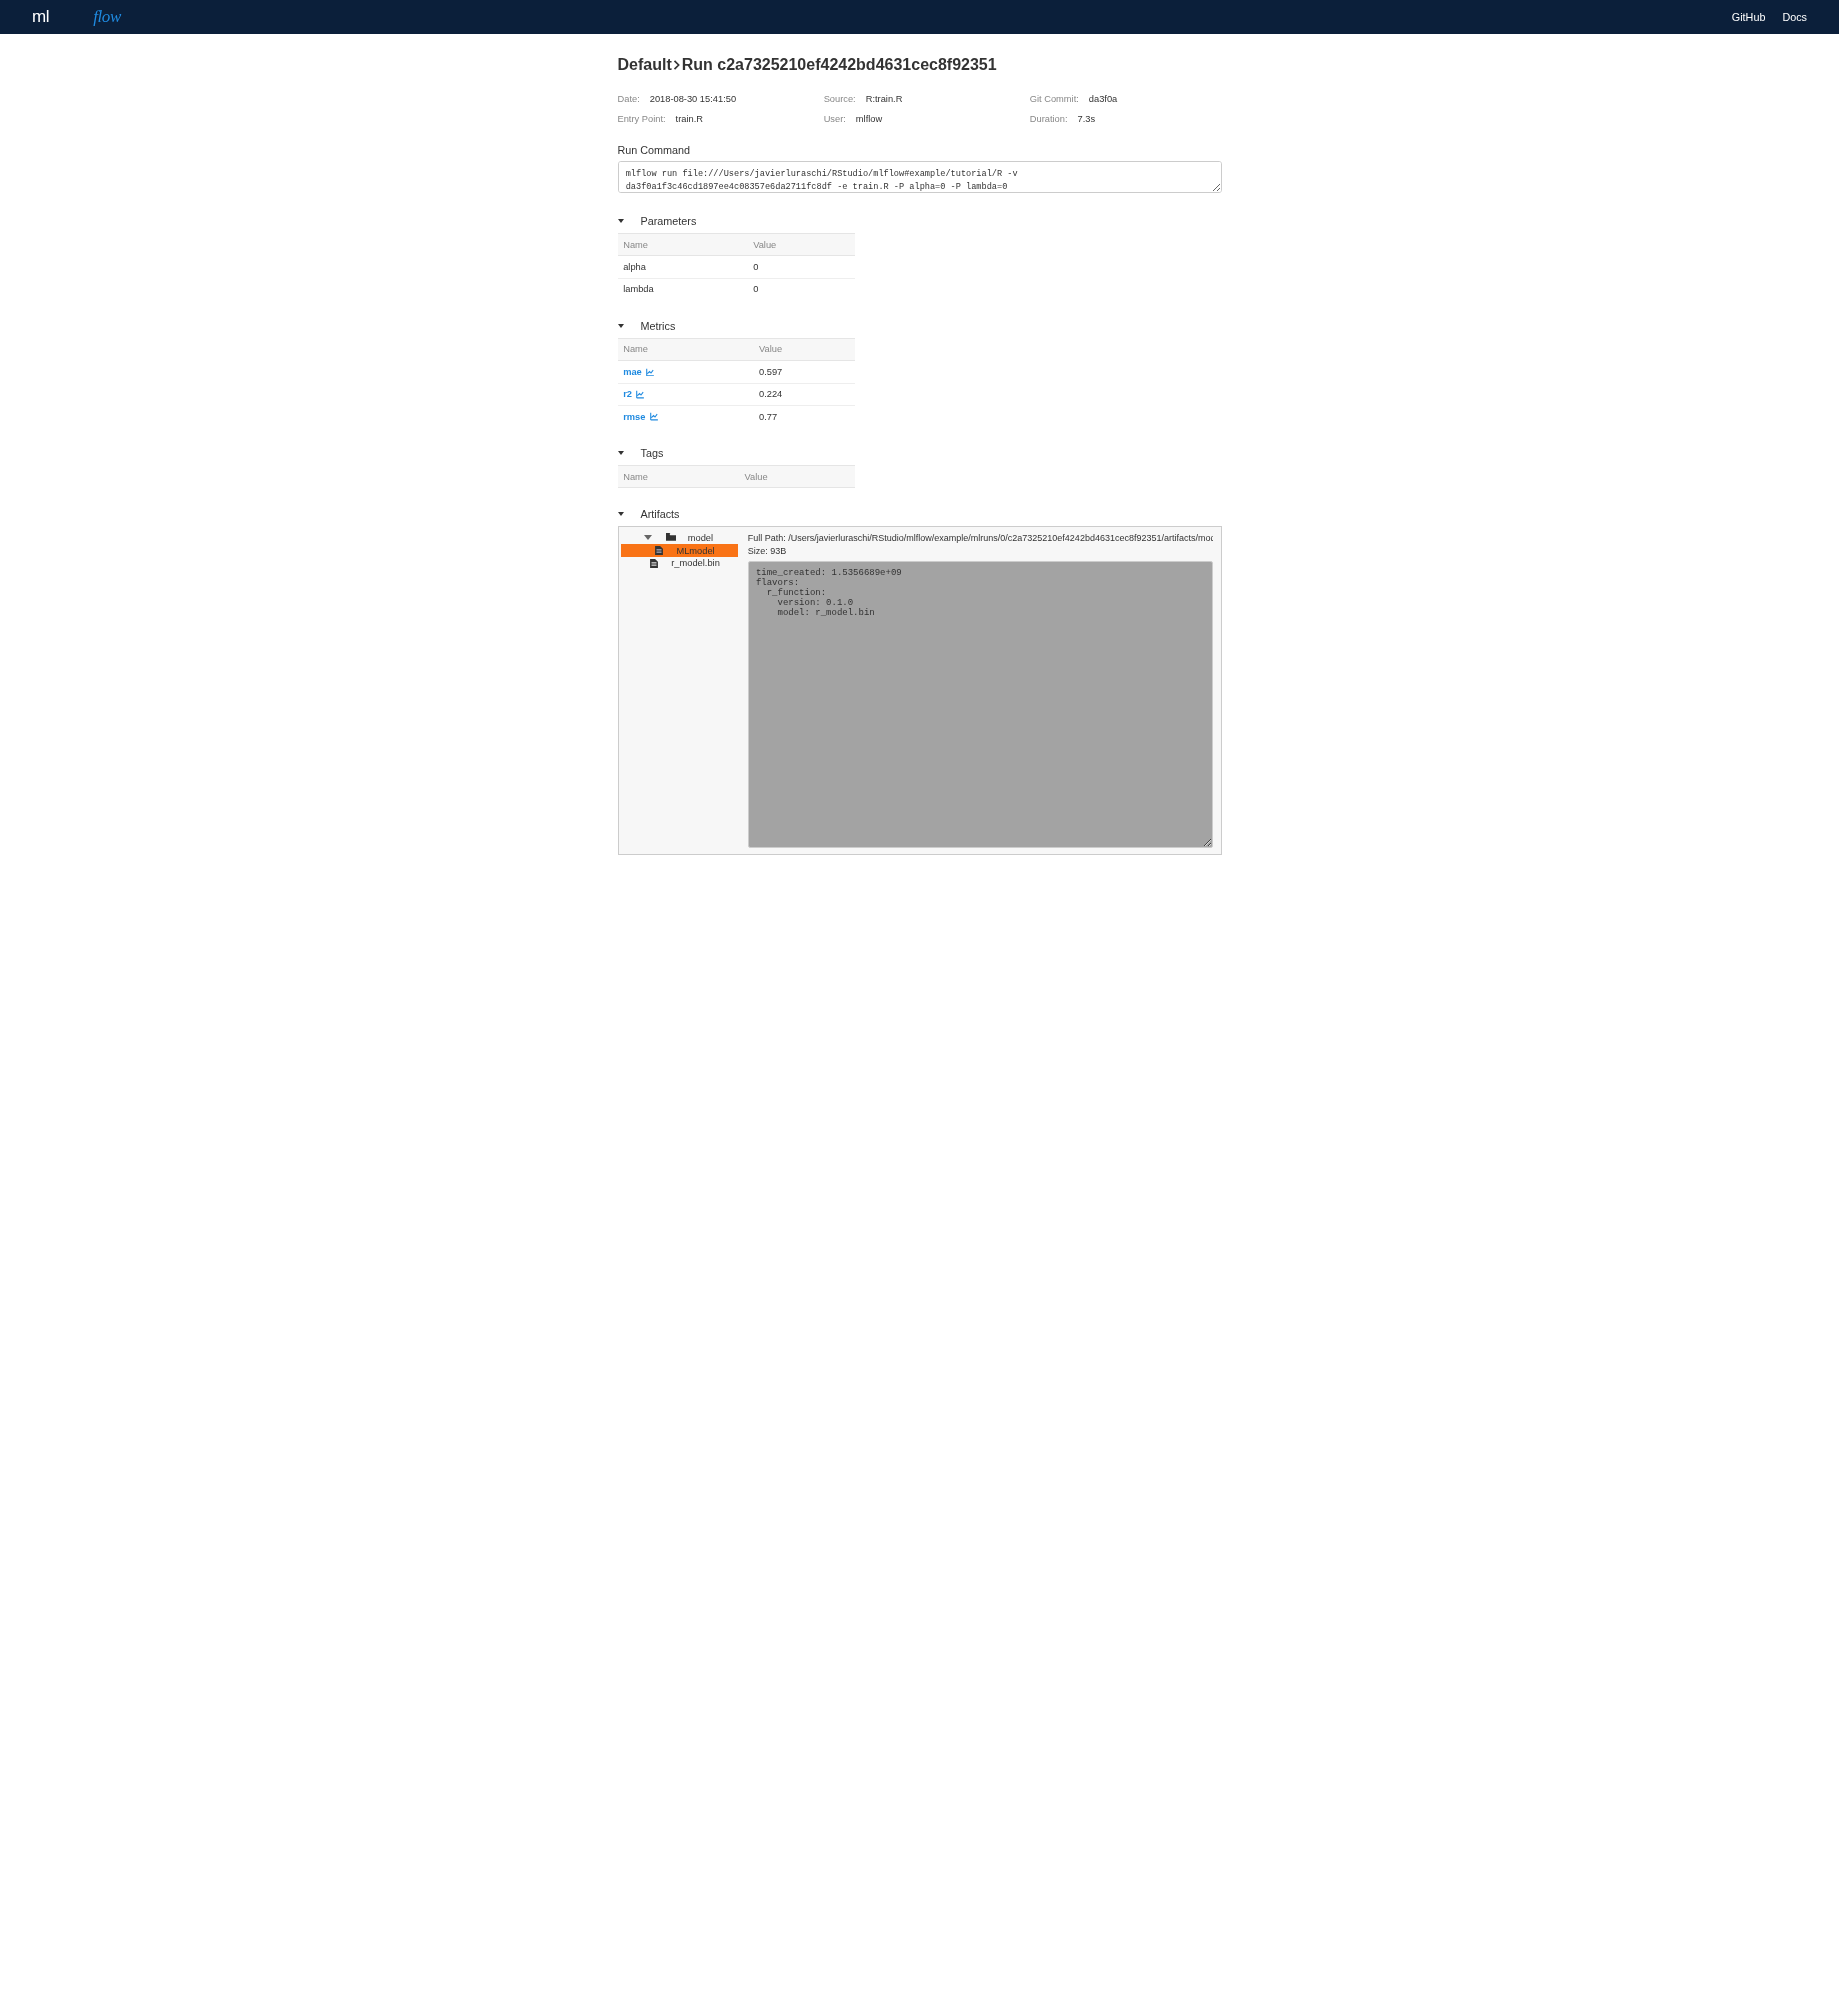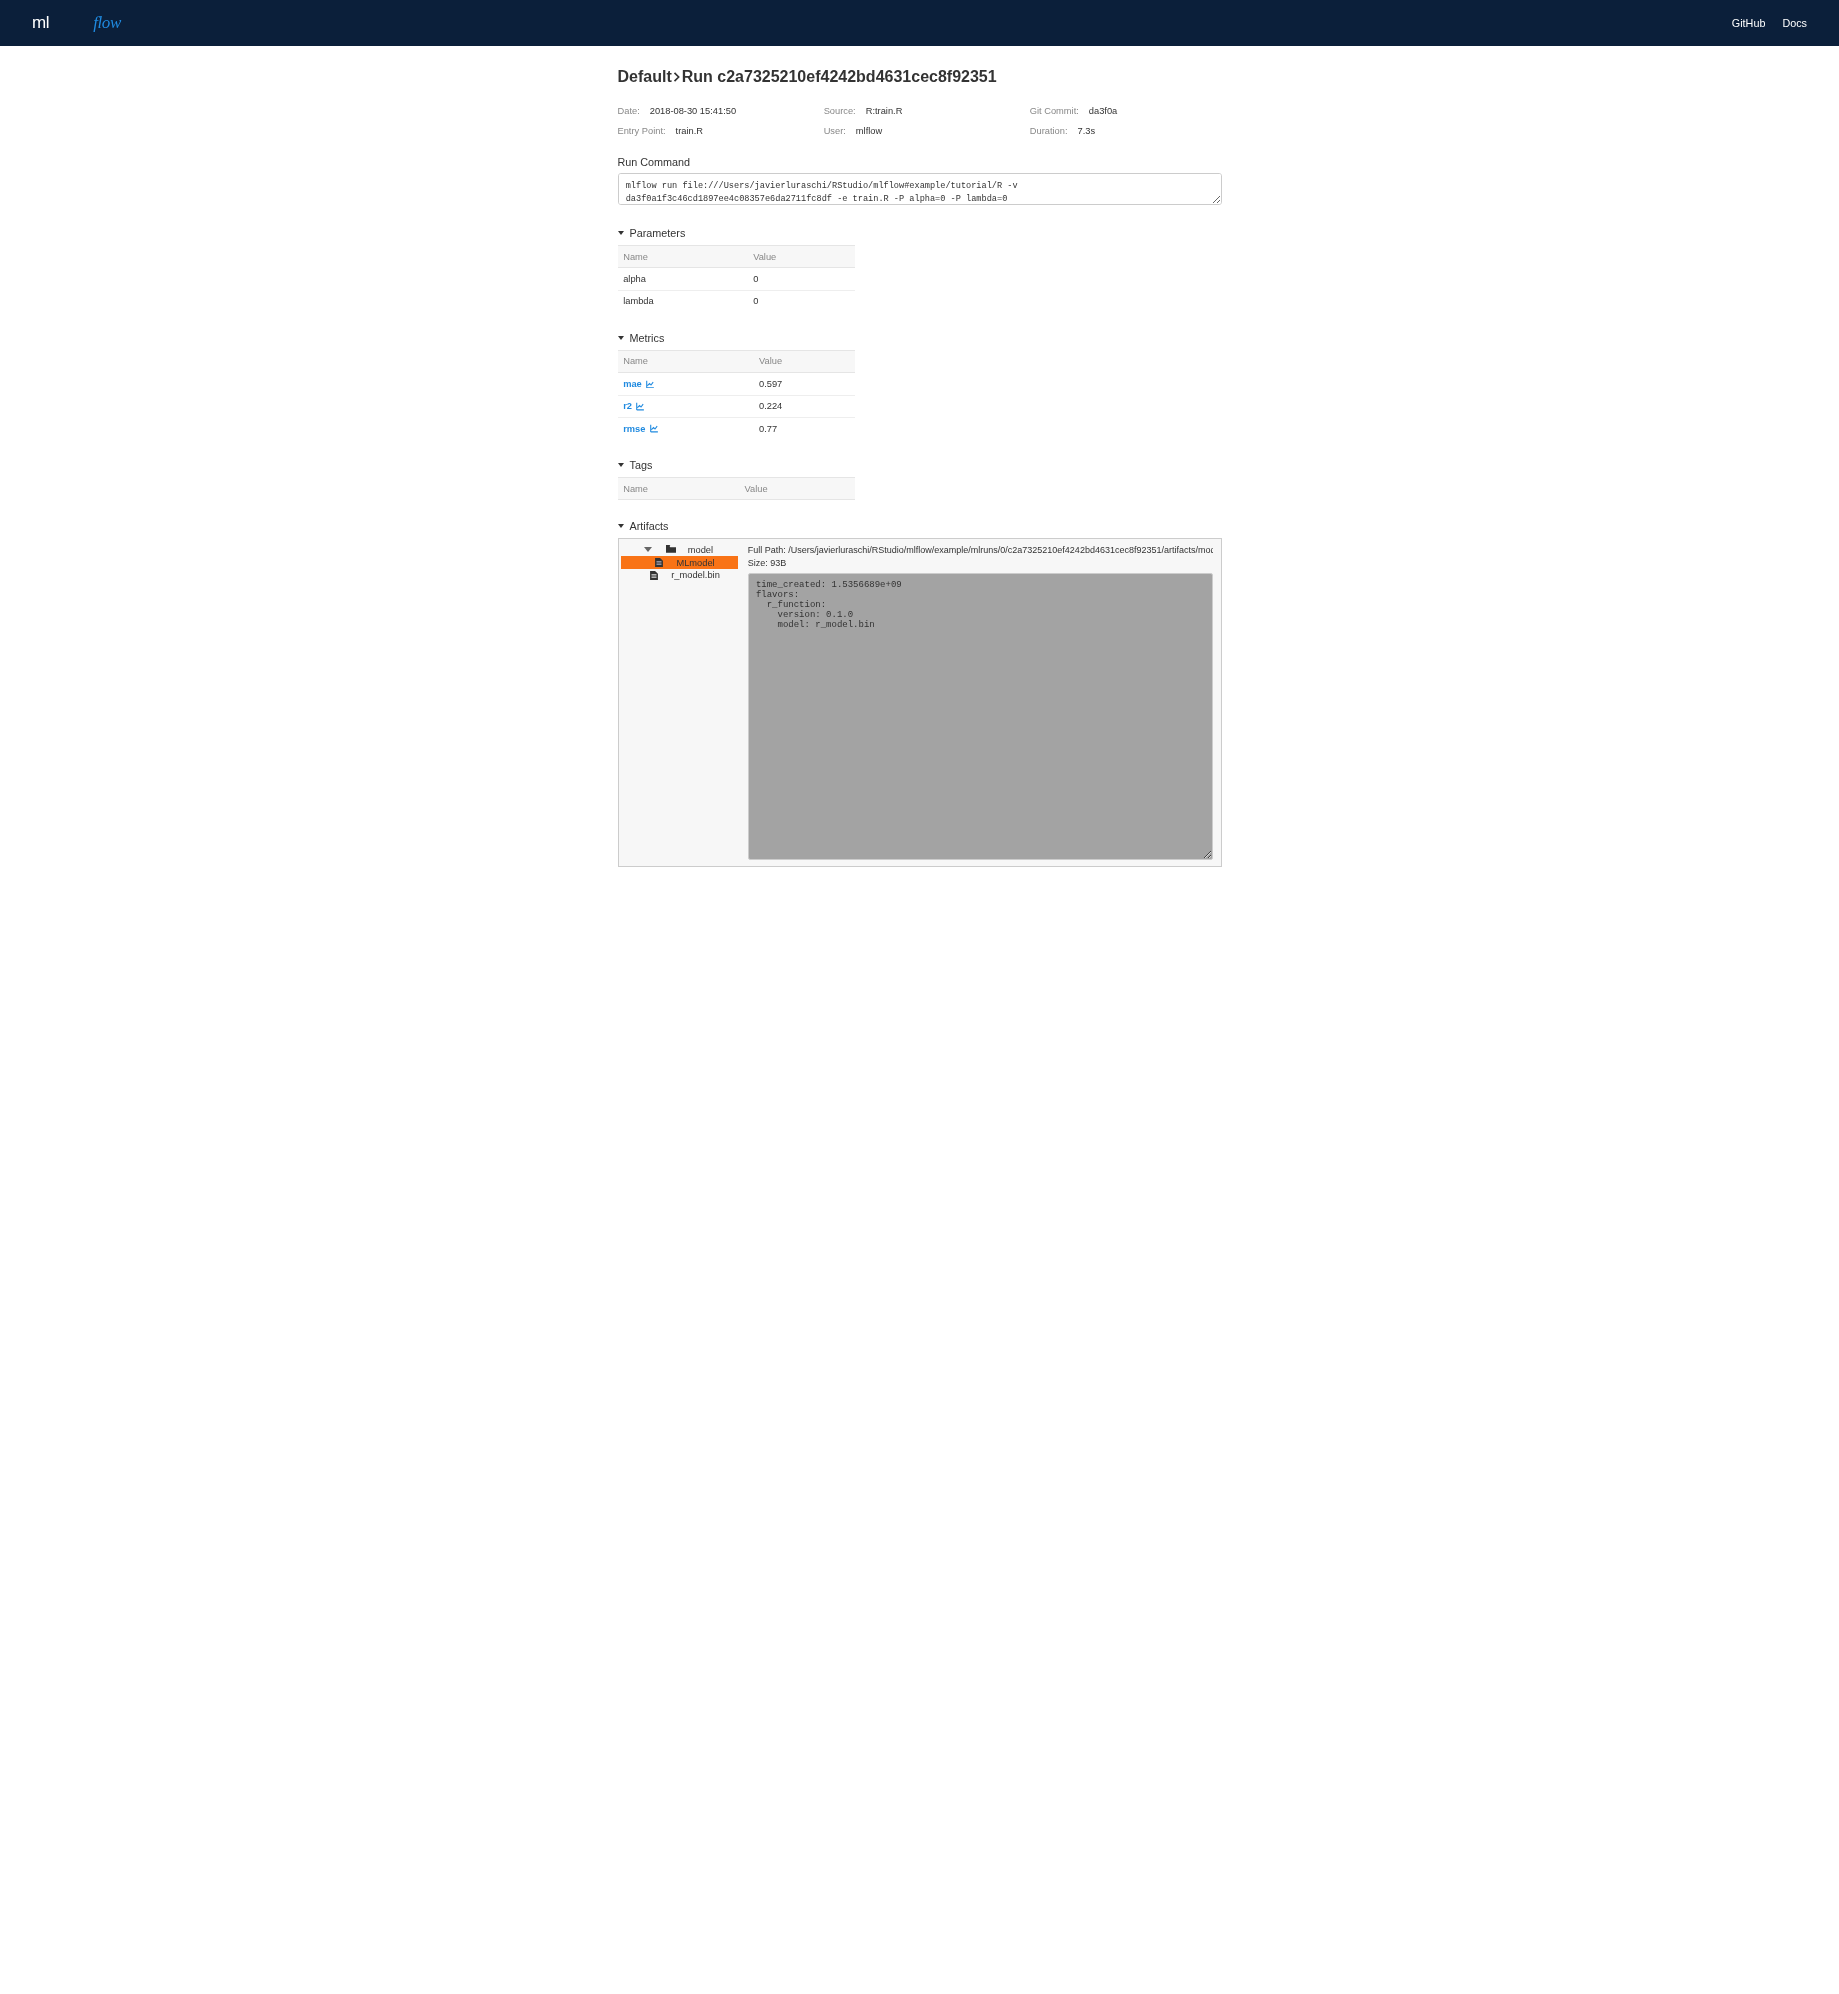--- a/index.html
+++ b/index.html
@@ -4,21 +4,21 @@
   <style>
     * { box-sizing: border-box; margin: 0; padding: 0; }
     body {
       font-family: -apple-system, BlinkMacSystemFont, "Segoe UI", Helvetica, Arial, sans-serif;
       font-size: 10px;
       color: #333;
       background: #fff;
     }
     .header {
       background: #0b1f3a;
-      height: 46px;
+      height: 34px;
       display: flex;
       align-items: center;
       justify-content: space-between;
       padding: 0 32px;
     }
     .logo {
       display: flex;
       align-items: baseline;
       font-size: 17px;
       font-weight: 400;
@@ -53,21 +53,21 @@
     .meta-value { color: #333; font-size: 9.3px; }
     .section-title {
       font-size: 10.8px;
       font-weight: 400;
       color: #333;
       margin-bottom: 5.7px;
     }
     .collapse-title {
       display: flex;
       align-items: center;
-      gap: 6px;
+      gap: 17px;
       font-size: 10.8px;
       font-weight: 400;
       color: #333;
       margin-top: 20px;
       margin-bottom: 5.7px;
       cursor: pointer;
     }
     .caret {
       width: 0; height: 0;
       border-left: 3.6px solid transparent;

